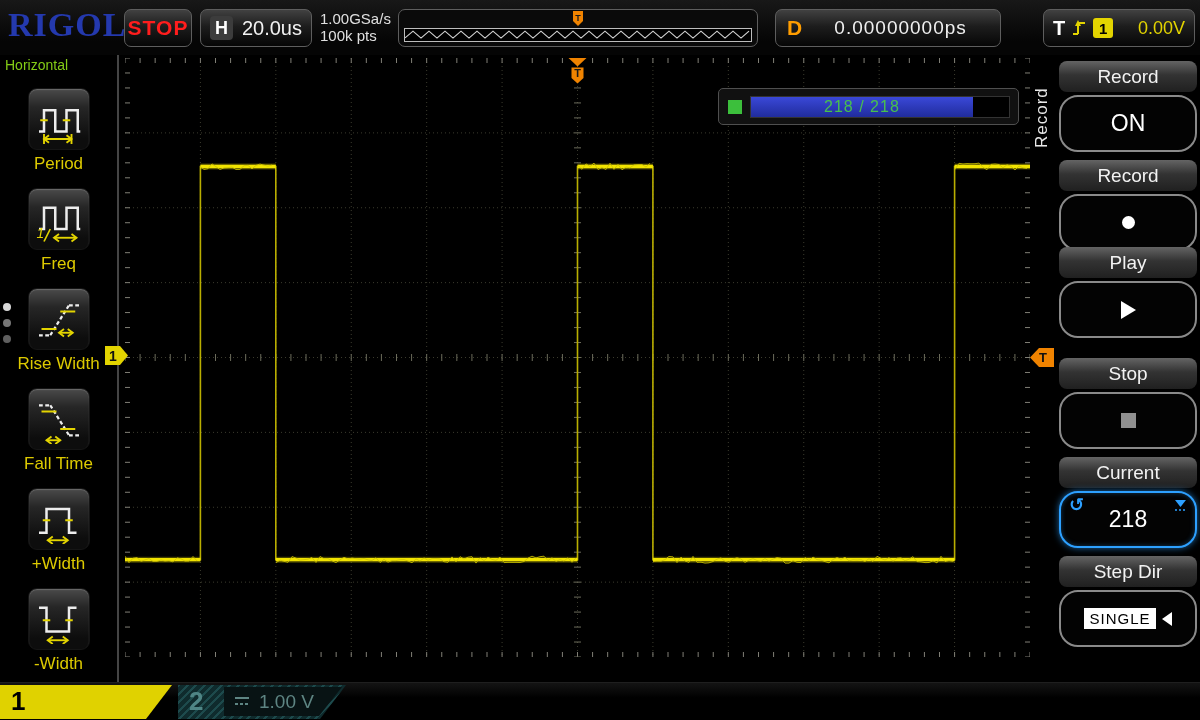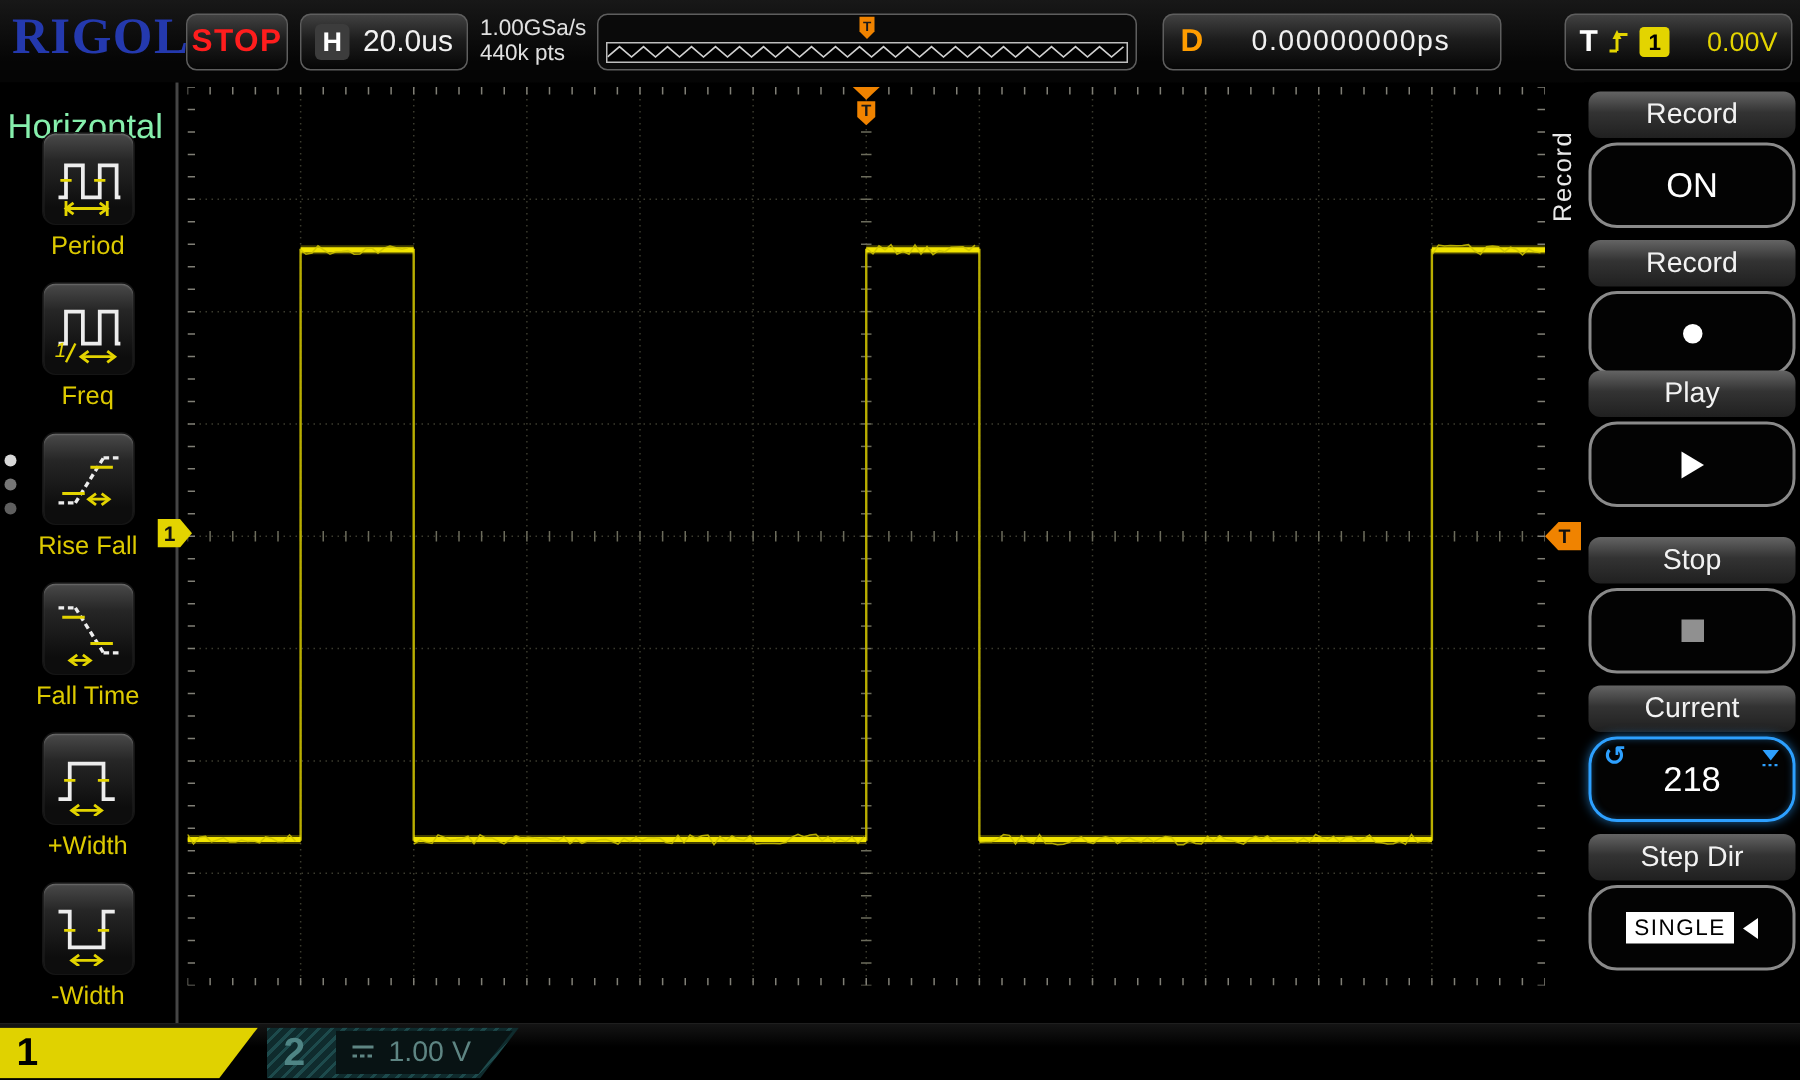--- a/index.html
+++ b/index.html
@@ -30,21 +30,21 @@
   .dval{color:#f0f0f0;font-size:19px;letter-spacing:1px;flex:1;text-align:center;}
   .tchip{left:1043px;width:152px;padding:0 9px;gap:7px;}
   .tlabel{color:#fff;font-weight:bold;font-size:20px;}
   .ch1badge{background:#e3d400;color:#000;font-weight:bold;font-size:15px;width:20px;height:20px;
     border-radius:3px;display:flex;align-items:center;justify-content:center;}
   .tlevel{color:#e3d400;font-size:18px;flex:1;text-align:right;}
 
   
   .leftmenu{position:absolute;left:0;top:55px;width:119px;height:627px;background:#000;
     border-right:2px solid #454545;}
-  .lm-title{position:absolute;left:5px;top:16px;color:#86efac;font-size:23px;}
+  .lm-title{position:absolute;left:5px;top:2px;color:#84cc16;font-size:14px;}
   .lm-item{position:absolute;left:0;width:117px;text-align:center;}
   .lm-btn{width:62px;height:62px;margin:0 auto;display:block;border:1px solid #151515;border-radius:9px;
     background:linear-gradient(180deg,#4a4a4a,#262626 30%,#0d0d0d 82%);
     box-shadow:inset 0 1px 1px #6a6a6a;cursor:pointer;padding:5px;}
   .lm-btn svg{width:100%;height:100%;}
   .lm-label{margin-top:4px;color:#ddca00;font-size:17px;}
   .ind-dot{position:absolute;border-radius:50%;}
 
   
   .screen{position:absolute;left:125px;top:58px;width:905px;height:599px;background:#000;}
@@ -109,21 +109,21 @@
       <span class="stoptxt">STOP</span>
     </div>
 
     <div class="chip hchip">
       <span class="hbadge">H</span>
       <span class="hval">20.0us</span>
     </div>
 
     <div class="acq">
       <div>1.00GSa/s</div>
-      <div>440k pts</div>
+      <div>100k pts</div>
     </div>
 
     <div class="chip preview">
       <div class="pv-window">
         <svg id="pv-svg" viewBox="0 0 346 14" preserveAspectRatio="none">
             <polyline points="0,10.5 8,2.5 16,10.5 24,2.5 32,10.5 40,2.5 48,10.5 56,2.5 64,10.5 72,2.5 80,10.5 88,2.5 96,10.5 104,2.5 112,10.5 120,2.5 128,10.5 136,2.5 144,10.5 152,2.5 160,10.5 168,2.5 176,10.5 184,2.5 192,10.5 200,2.5 208,10.5 216,2.5 224,10.5 232,2.5 240,10.5 248,2.5 256,10.5 264,2.5 272,10.5 280,2.5 288,10.5 296,2.5 304,10.5 312,2.5 320,10.5 328,2.5 336,10.5 344,2.5" fill="none" stroke="#d0d0d0" stroke-width="1.2"></polyline>
           </svg>
       </div>
       <div class="pv-trig">
         <svg width="14" height="16" viewBox="0 0 14 16">
@@ -179,21 +179,21 @@
 
     <div class="lm-item" style="top:233px">
       <button class="lm-btn">
         <svg viewBox="0 0 40 40">
           <path d="M4 33 h9 M13 33 L28 9 M28 9 h8" stroke="#ededed" stroke-width="1.8" fill="none" stroke-dasharray="3 2"></path>
           <path d="M6 28 h12 M21 14 h12" stroke="#e3d400" stroke-width="1.5"></path>
           <path d="M20 31 H31" stroke="#e3d400" stroke-width="1.5"></path>
           <path d="M24 28 l-4 3 4 3 M27 28 l4 3 -4 3" stroke="#e3d400" stroke-width="1.5" fill="none"></path>
         </svg>
       </button>
-      <div class="lm-label">Rise Fall</div>
+      <div class="lm-label">Rise Width</div>
     </div>
 
     <div class="lm-item" style="top:333px">
       <button class="lm-btn">
         <svg viewBox="0 0 40 40">
           <path d="M4 9 h9 M13 9 L28 33 M28 33 h8" stroke="#ededed" stroke-width="1.8" fill="none" stroke-dasharray="3 2"></path>
           <path d="M6 14 h12 M21 28 h12" stroke="#e3d400" stroke-width="1.5"></path>
           <path d="M10 37 H21" stroke="#e3d400" stroke-width="1.5"></path>
           <path d="M14 34 l-4 3 4 3 M17 34 l4 3 -4 3" stroke="#e3d400" stroke-width="1.5" fill="none"></path>
         </svg>
@@ -571,20 +571,28 @@
         <line x1="452.5" y1="108.56875000000002" x2="527.9166666666666" y2="108.56875000000002" stroke="#f2e400" stroke-width="6" opacity="0.28"></line>
         <line x1="452.5" y1="108.56875000000002" x2="527.9166666666666" y2="108.56875000000002" stroke="#f2e400" stroke-width="3.4"></line>
         <polyline points="453,107.7 457,111.3 461,105.9 465,108.5 469,105.1 473,111.5 477,109.5 481,111.5 485,105.2 489,111.4 493,106.4 497,111.8 501,109.0 505,109.8 509,106.9 513,106.6 517,106.5 521,109.0 525,105.4" fill="none" stroke="#cfc400" stroke-width="1" opacity="0.85"></polyline>
         <line x1="527.9166666666666" y1="501.6625" x2="829.5833333333334" y2="501.6625" stroke="#f2e400" stroke-width="6" opacity="0.28"></line>
         <line x1="527.9166666666666" y1="501.6625" x2="829.5833333333334" y2="501.6625" stroke="#f2e400" stroke-width="3.4"></line>
         <polyline points="528,503.5 532,503.1 536,503.2 540,501.6 544,498.4 548,498.9 552,504.6 556,499.1 560,503.0 564,504.4 568,498.4 572,504.3 576,504.2 580,505.1 584,504.8 588,503.5 592,501.1 596,499.9 600,503.3 604,504.3 608,501.0 612,499.8 616,501.0 620,504.4 624,502.1 628,500.6 632,502.5 636,503.3 640,500.5 644,503.2 648,501.1 652,499.6 656,500.3 660,505.1 664,505.1 668,502.6 672,504.3 676,504.6 680,499.6 684,502.7 688,499.1 692,501.6 696,502.1 700,503.6 704,504.8 708,501.5 712,499.5 716,501.3 720,499.3 724,502.8 728,501.8 732,502.1 736,501.7 740,503.5 744,500.7 748,503.4 752,498.3 756,500.3 760,502.0 764,499.6 768,503.2 772,500.2 776,499.8 780,502.8 784,501.2 788,498.7 792,503.6 796,503.9 800,504.6 804,504.5 808,502.9 812,504.9 816,498.3 820,503.5 824,502.4 828,503.2" fill="none" stroke="#cfc400" stroke-width="1" opacity="0.85"></polyline>
         <line x1="829.5833333333334" y1="108.56875000000002" x2="905" y2="108.56875000000002" stroke="#f2e400" stroke-width="6" opacity="0.28"></line>
         <line x1="829.5833333333334" y1="108.56875000000002" x2="905" y2="108.56875000000002" stroke="#f2e400" stroke-width="3.4"></line>
         <polyline points="830,111.4 834,105.3 838,106.0 842,105.6 846,105.8 850,105.7 854,105.1 858,109.3 862,111.7 866,106.4 870,106.0 874,106.5 878,109.8 882,106.8 886,108.3 890,112.0 894,108.0 898,109.8 902,110.5" fill="none" stroke="#cfc400" stroke-width="1" opacity="0.85"></polyline>
       </svg>
+    <div class="progress">
+      <div class="p-square"></div>
+      <div class="p-bar">
+        <div class="p-fill" style="width: 86%;">
+          <span>218 / 218</span>
+        </div>
+      </div>
+    </div>
   </main>
 
   <div class="trig-top">
     <svg width="19" height="27" viewBox="0 0 19 27">
       <polygon points="0.5,0 18.5,0 9.5,8.5" fill="#f08300"></polygon>
       <polygon points="3.5,9.5 15.5,9.5 15.5,20 9.5,25.5 3.5,20" fill="#f08300"></polygon>
       <text x="9.5" y="19" text-anchor="middle" font-size="11" font-weight="bold" fill="#1a1a1a">T</text>
     </svg>
   </div>
   <div class="ch1-marker">

